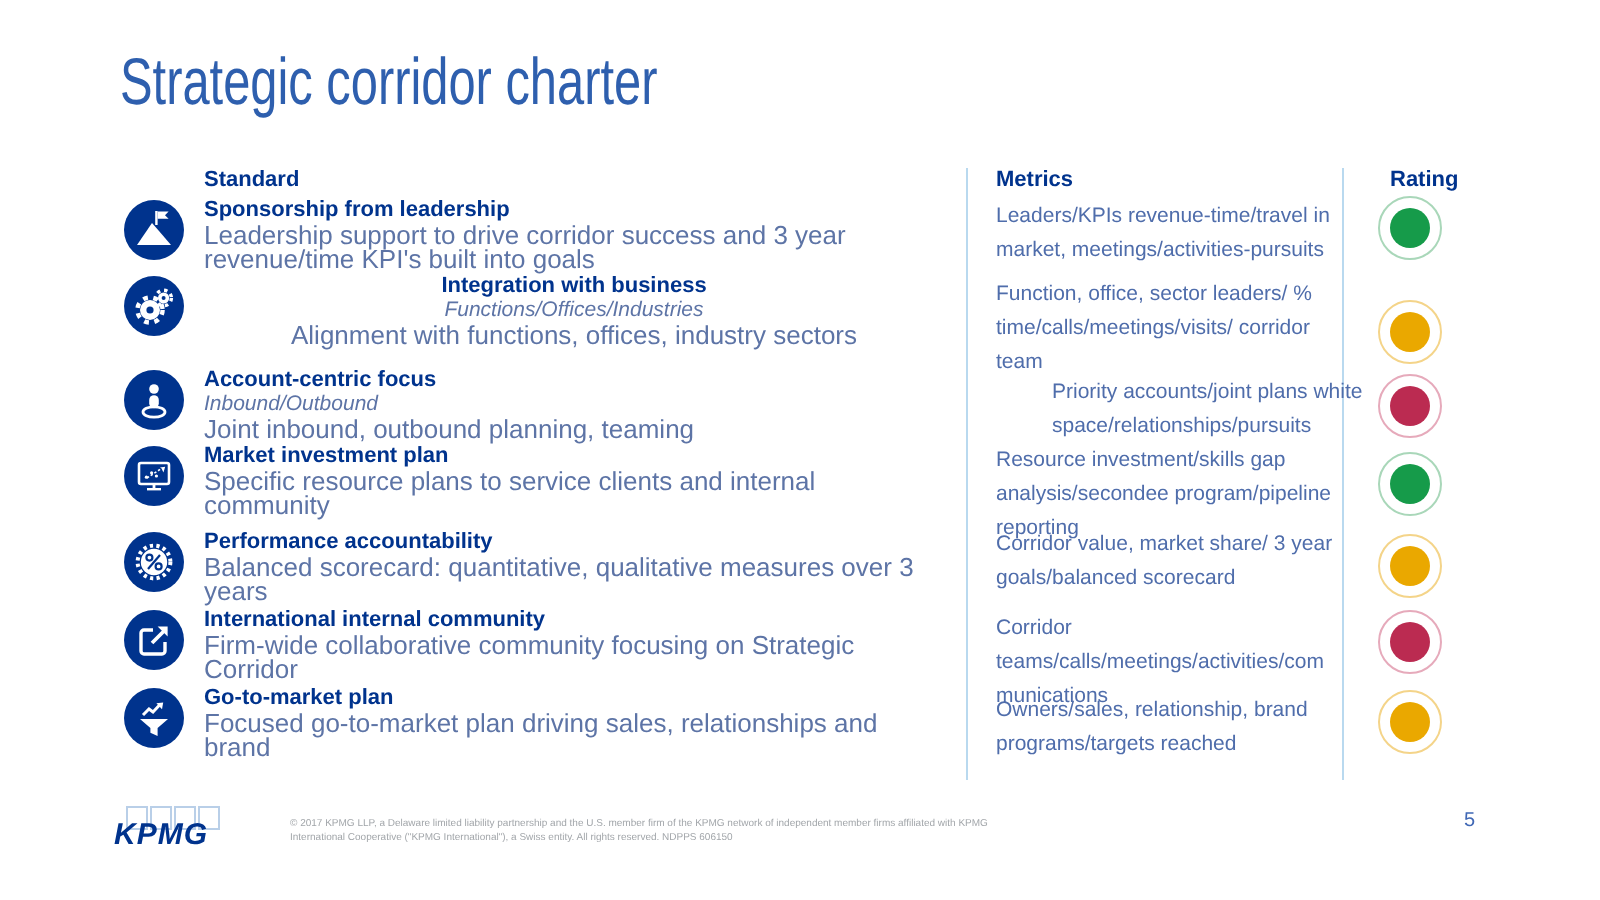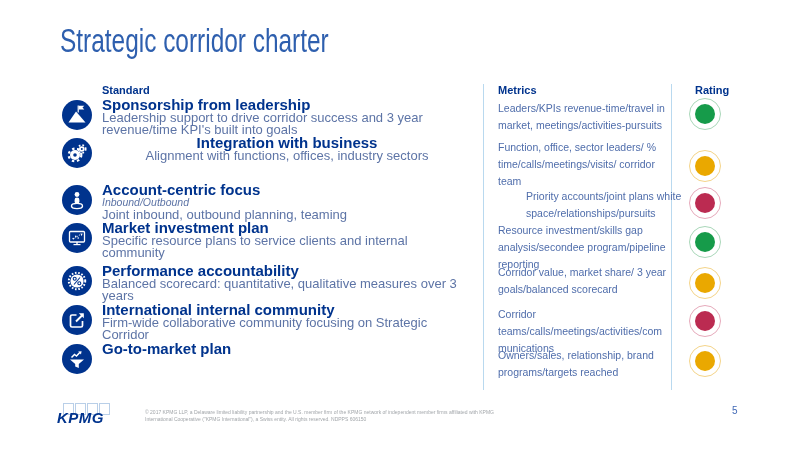--- a/index.html
+++ b/index.html
@@ -25,21 +25,21 @@
   .vl1{left:483px;}
   .vl2{left:671px;}
   
   .srow{position:absolute;left:62px;display:flex;gap:10px;width:410px;}
   .r1{top:99px;}.r2{top:137px;text-align:center;}.r3{top:184px;}.r4{top:222px;}
   .r5{top:265px;}.r6{top:304px;}.r7{top:343px;}
   .icircle{flex:0 0 30px;width:30px;height:30px;border-radius:50%;background:#00338d;
     display:flex;align-items:center;justify-content:center;margin-top:1px;}
   .icircle svg{width:24px;height:24px;display:block;}
   .stext{width:370px;}
-  .ititle{font-size:15px;line-height:12px;font-weight:700;color:#00338d;margin-bottom:1px;}
+  .ititle{font-size:11px;line-height:12px;font-weight:700;color:#00338d;margin-bottom:1px;}
   .isub{font-size:10.5px;line-height:11.5px;font-style:italic;color:#5d74a6;}
   .idesc{font-size:13px;line-height:11.5px;color:#5d74a6;}
   
   .metric{position:absolute;left:498px;width:172px;font-size:10.5px;line-height:17px;
     color:#4f6dab;overflow-wrap:anywhere;}
   .m1{top:100px;}.m2{top:139px;}.m3{top:188px;margin-left:28px;}.m4{top:222px;}
   .m5{top:264px;}.m6{top:306px;}.m7{top:347px;}
   
   .rating{position:absolute;left:689px;width:30px;height:30px;border-radius:50%;
     border:1.5px solid #ccc;display:flex;align-items:center;justify-content:center;background:#fff;}
@@ -90,20 +90,21 @@
         <circle cx="10" cy="14" r="5" fill="#fff"></circle>
         <circle cx="10" cy="14" r="6.3" fill="none" stroke="#fff" stroke-width="2.2" stroke-dasharray="2.4 2.8"></circle>
         <circle cx="10" cy="14" r="1.8" fill="#00338d"></circle>
         <circle cx="16.8" cy="8" r="2.8" fill="#fff"></circle>
         <circle cx="16.8" cy="8" r="3.9" fill="none" stroke="#fff" stroke-width="1.7" stroke-dasharray="1.7 2"></circle>
         <circle cx="16.8" cy="8" r="1" fill="#00338d"></circle>
       </svg>
     </div>
     <div class="stext">
       <div class="ititle">Integration with business</div>
+      <div class="isub">Functions/Offices/Industries</div>
       <div class="idesc">Alignment with functions, offices, industry sectors</div>
     </div>
   </div>
 
   <div class="srow r3">
     <div class="icircle">
       <svg viewBox="0 0 24 24">
         <circle cx="12" cy="6.5" r="2.4" fill="#fff"></circle>
         <rect x="9.6" y="9.6" width="4.8" height="6.5" rx="2.4" fill="#fff"></rect>
         <ellipse cx="12" cy="18" rx="5.5" ry="2.6" fill="none" stroke="#fff" stroke-width="1.4"></ellipse>
@@ -168,20 +169,21 @@
   <div class="srow r7">
     <div class="icircle">
       <svg viewBox="0 0 24 24">
         <path d="M5 12.5 h14 l-5.2 4.5 v4 l-3.6 -1.6 v-2.4 z" fill="#fff"></path>
         <path d="M6.5 10.5 L9.5 7.5 L11.5 9 L14.8 5.5" fill="none" stroke="#fff" stroke-width="1.5"></path>
         <path d="M13.2 4.6 l3.4 -.4 -.6 3.4 z" fill="#fff"></path>
       </svg>
     </div>
     <div class="stext">
       <div class="ititle">Go-to-market plan</div>
+      <div class="idesc">Focused go-to-market plan driving sales, relationships and brand</div>
     </div>
   </div>
 
   <div class="metric m1">Leaders/KPIs revenue-time/travel in market, meetings/activities-pursuits</div>
   <div class="metric m2">Function, office, sector leaders/ % time/calls/meetings/visits/ corridor team</div>
   <div class="metric m3">Priority accounts/joint plans white space/relationships/pursuits</div>
   <div class="metric m4">Resource investment/skills gap analysis/secondee program/pipeline reporting</div>
   <div class="metric m5">Corridor value, market share/ 3 year goals/balanced scorecard</div>
   <div class="metric m6">Corridor teams/calls/meetings/activities/communications</div>
   <div class="metric m7">Owners/sales, relationship, brand programs/targets reached</div>

